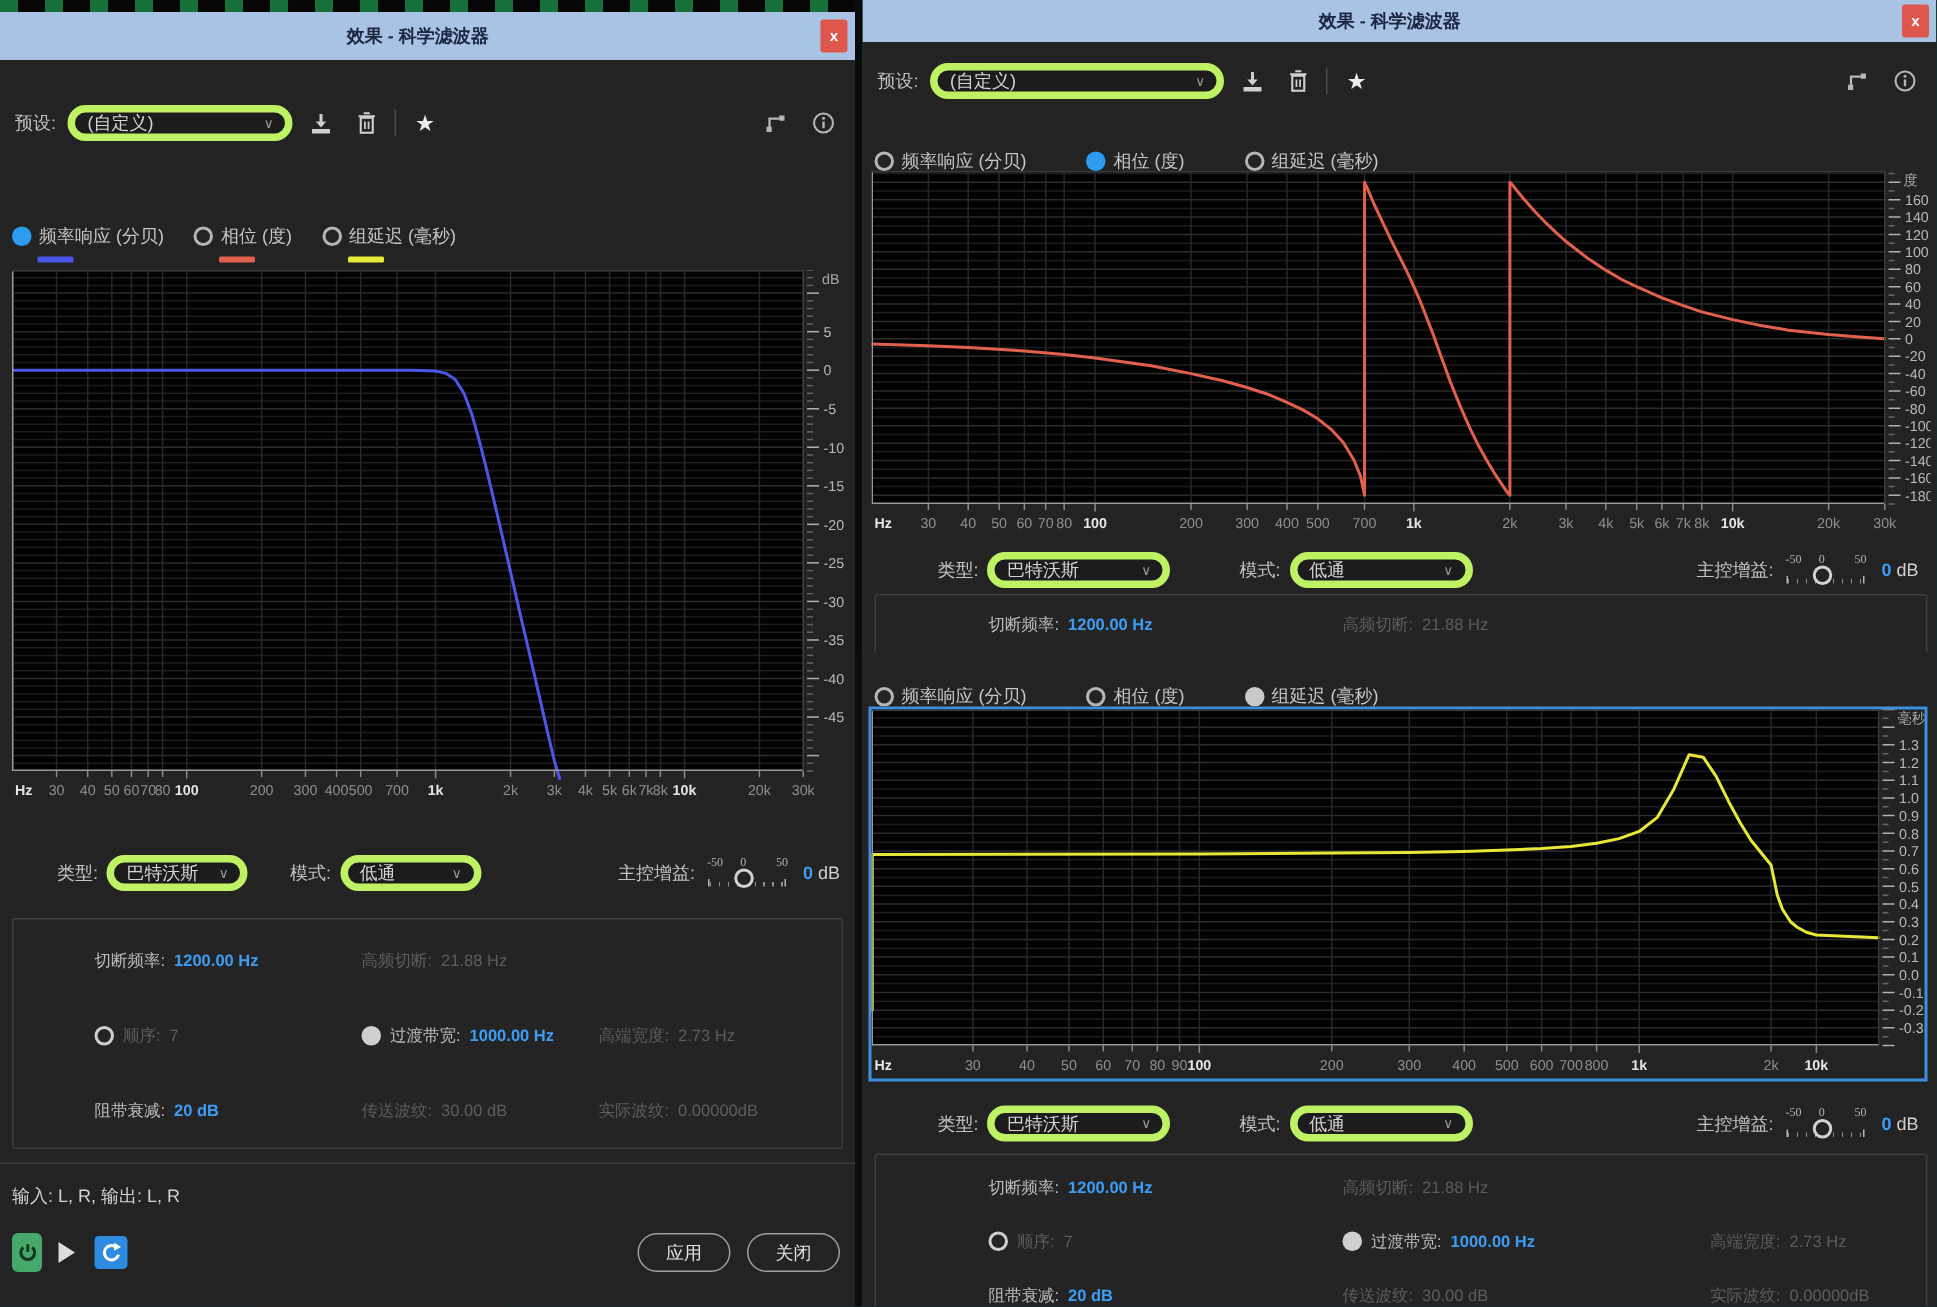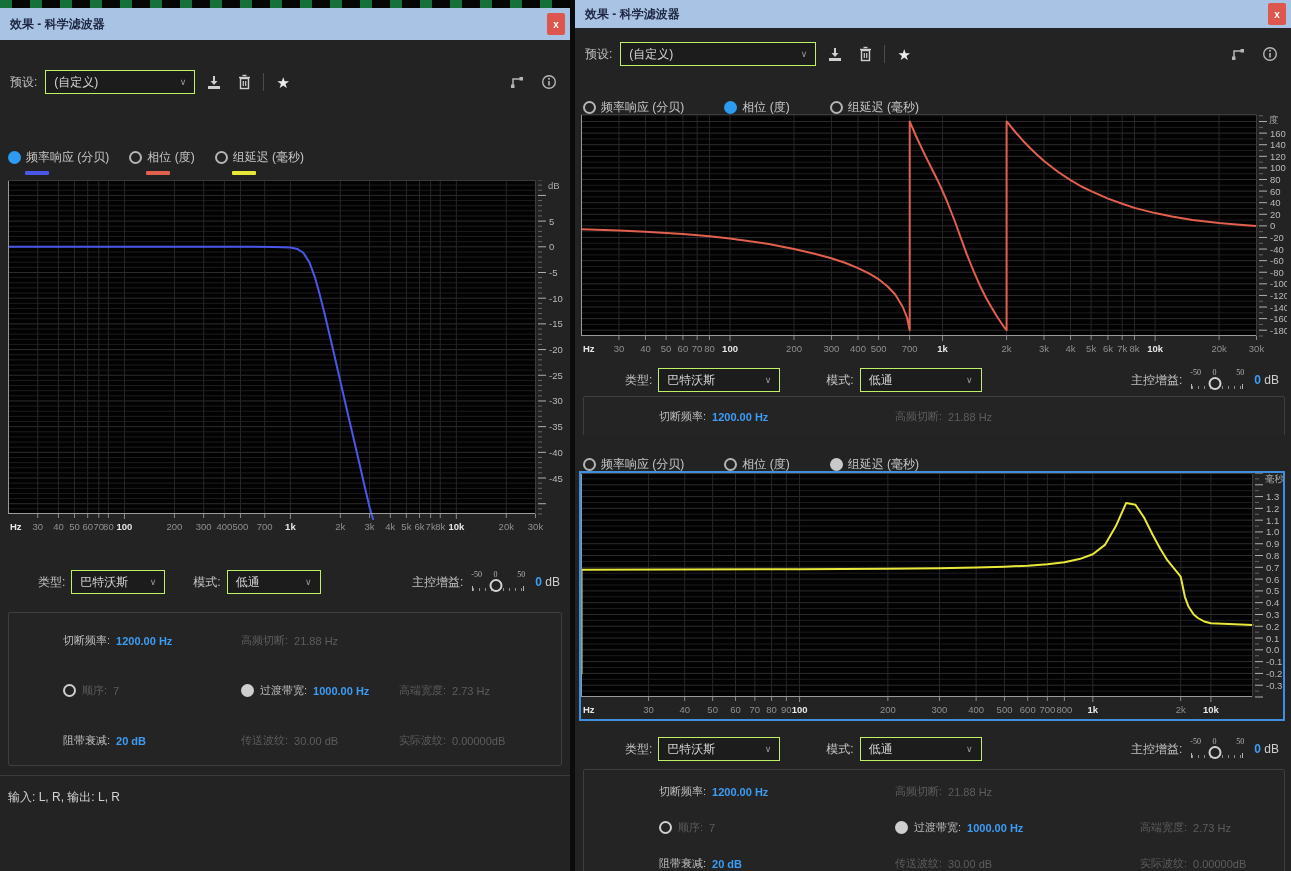--- a/index.html
+++ b/index.html
@@ -1,36 +1,36 @@
 <!DOCTYPE html>
 <html><head>
 <meta charset="utf-8">
 <style>
   html,body{margin:0;padding:0;background:#151515;}
   #stage{position:relative;width:1291px;height:871px;overflow:hidden;background:#0f766e;
-         font-family:"Liberation Sans",sans-serif;-webkit-font-smoothing:antialiased;}
+         font-family:"Liberation Sans",sans-serif;text-align:center;-webkit-font-smoothing:antialiased;}
   .panel{position:absolute;background:#232323;overflow:hidden;}
   #panel-left{left:0;top:8px;width:570px;height:863px;z-index:1;}
   #panel-tr{left:575px;top:0;width:716px;height:871px;z-index:2;}
   #panel-br{left:575px;top:435px;width:716px;height:436px;z-index:3;}
   .bg-strip{position:absolute;left:0;top:0;width:575px;height:8px;z-index:0;
     background:repeating-linear-gradient(90deg,#15703a 0 12px,#060606 12px 30px);}
   .gap-strip{position:absolute;left:570px;top:0;width:5px;height:871px;background:#0b0b0b;z-index:0;}
 
   .titlebar{background:#a9c3e4;display:flex;align-items:center;padding:0 5px 0 10px;height:32px;}
   #panel-tr .titlebar{height:28px;}
   .titlebar .t{flex:1;font-size:12px;font-weight:700;color:#1c2640;}
   .close{width:18px;height:22px;background:#dd574e;color:#fff;font-size:10px;font-weight:700;
          display:flex;align-items:center;justify-content:center;border-radius:2px;cursor:default;}
 
   .preset-row{position:absolute;left:10px;right:10px;display:flex;align-items:center;gap:8px;}
   #panel-left .preset-row{top:62px;}
   #panel-tr .preset-row{top:42px;}
   .lab{font-size:12px;color:#c0c0c0;white-space:nowrap;}
-  .dd{height:24px;background:#1c1c1c;border:1px solid #bef264;border-radius:0;display:flex;
+  .dd{height:24px;background:#1c1c1c;border:5px solid #bef264;border-radius:12px;display:flex;
       align-items:center;padding:0 8px;color:#d5d5d5;font-size:12px;box-sizing:border-box;}
   .chev{margin-left:auto;color:#9a9a9a;font-size:9px;padding-left:6px;}
   .preset-dd{width:150px;}
   #panel-tr .preset-dd{width:196px;}
   .ibtn{width:22px;height:22px;display:flex;align-items:center;justify-content:center;}
   .vdiv{width:1px;height:18px;background:#4c4c4c;}
   .star{font-size:15px;color:#ececec;line-height:1;}
   .right-icons{margin-left:auto;display:flex;align-items:center;gap:10px;}
 
   .tabs-row{position:absolute;left:8px;display:flex;margin-top:15px;}
@@ -452,20 +452,37 @@
           <span class="pvalue">30.00 dB</span>
         </div>
         <div class="pcell disabled" style="left: 390px; top: 120px;">
           <span class="plabel">实际波纹:</span>
           <span class="pvalue">0.00000dB</span>
         </div>
       </div>
 
     <div class="footer-divider"></div>
     <div class="io-text">输入: L, R,  输出: L, R</div>
+    <div class="footer-row">
+      <span class="power-btn">
+        <svg width="13" height="14" viewBox="0 0 13 14">
+            <path d="M6.5 1.5v5" stroke="#10391f" stroke-width="2"></path>
+            <path d="M3.5 3.6a4.6 4.6 0 1 0 6 0" fill="none" stroke="#10391f" stroke-width="2"></path>
+          </svg>
+      </span>
+      <span class="play-tri"></span>
+      <span class="loop-btn">
+        <svg width="15" height="15" viewBox="0 0 15 15">
+            <path d="M12 8.5a4.8 4.8 0 1 1-2-5.4" fill="none" stroke="#fff" stroke-width="2"></path>
+            <path d="M9.2 0.5l4.5 2.8-4.7 2.6z" fill="#fff"></path>
+          </svg>
+      </span>
+      <span class="pill first">应用</span>
+      <span class="pill">关闭</span>
+    </div>
   </section>
 
   <section class="panel" id="panel-tr">
     <header class="titlebar">
       <span class="t">效果 - 科学滤波器</span>
       <span class="close">x</span>
     </header>
 
     <div class="preset-row">
       <span class="lab">预设:</span>

